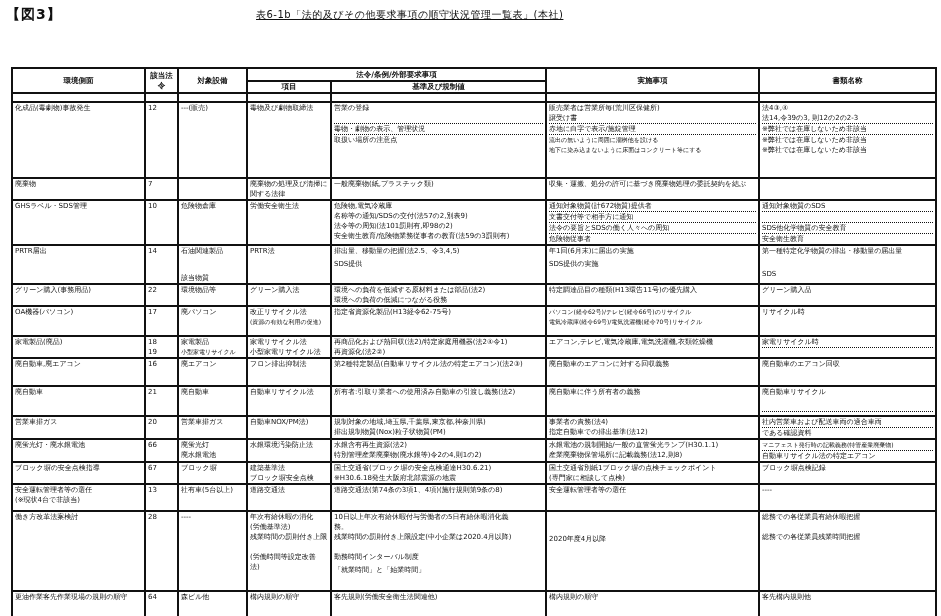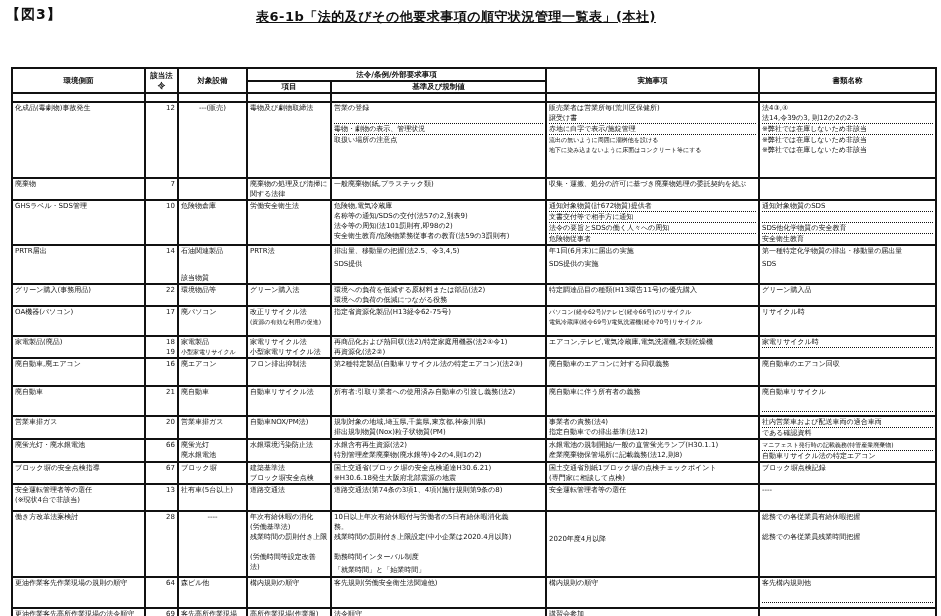--- a/index.html
+++ b/index.html
@@ -1,26 +1,26 @@
 <!DOCTYPE html>
 <html><head>
 <meta charset="utf-8">
 <style>
   html, body { margin:0; padding:0; background:#ffffff; }
   body { width:941px; height:616px; position:relative; overflow:hidden;
          font-family:"DejaVu Sans", "Liberation Sans", sans-serif; color:#111; }
   .fig-label { position:absolute; left:6px; top:6px; font-size:14px; font-weight:bold; letter-spacing:1px; }
-  .doc-title { position:absolute; left:256px; top:8px; font-size:13px; font-weight:bold; text-decoration:underline; letter-spacing:0.5px; }
+  .doc-title { position:absolute; left:256px; top:8px; font-size:10px; font-weight:normal; text-decoration:underline; letter-spacing:0.5px; }
   table.grid { position:absolute; left:11px; top:67px; width:924px; border-collapse:collapse; table-layout:fixed;padding-left:45px; }
   table.grid td, table.grid th { border:2px solid #111; padding:0 2px; vertical-align:top; font-size:7px; line-height:10px; overflow:hidden; }
   table.grid th { font-weight:bold; text-align:center; vertical-align:middle; font-size:7.5px; }
   th.sub { font-weight:normal; border-top:1.5px solid #111; }
   tr.spacer td { height:7px; border-top:1px solid #111; border-bottom:2px solid #111; }
-  .num { text-align:right; padding-right:2px; }
-  .ctr { text-align:center;margin-left:48px; }
+  .num { padding-right:2px; }
+  .ctr { text-align:left;margin-left:48px; }
   .line { display:block; white-space:nowrap; }
   .dot { border-bottom:1.5px dotted #111; }
   .gap { display:block; height:10px; }
   .small { font-size:6px; }
 </style>
 </head>
 <body>
 
 <div class="fig-label">【図3】</div>
 <div class="doc-title">表6-1b「法的及びその他要求事項の順守状況管理一覧表」(本社)</div>
@@ -133,21 +133,21 @@
       <td>
         <span class="line">排出量、移動量の把握(法2.5、令3,4,5)</span>
         <span class="line" style="margin-top:3px">SDS提供</span>
       </td>
       <td>
         <span class="line">年1回(6月末)に届出の実施</span>
         <span class="line" style="margin-top:3px">SDS提供の実施</span>
       </td>
       <td>
         <span class="line">第一種特定化学物質の排出・移動量の届出量</span>
-        <span class="line" style="margin-top:3px">SDS</span>
+        <span class="line" style="margin-top:13px">SDS</span>
       </td>
     </tr>
 
     <tr style="height:22px">
       <td>グリーン購入(事務用品)</td>
       <td class="num">22</td>
       <td>環境物品等</td>
       <td>グリーン購入法</td>
       <td>
         <span class="line">環境への負荷を低減する原材料または部品(法2)</span>
@@ -286,21 +286,21 @@
         <span class="line">(※現状4台で非該当)</span>
       </td>
       <td class="num">13</td>
       <td>社有車(5台以上)</td>
       <td>道路交通法</td>
       <td>道路交通法(第74条の3項1、4項)(施行規則第9条の8)</td>
       <td>安全運転管理者等の選任</td>
       <td>----</td>
     </tr>
 
-    <tr style="height:66px">
+    <tr style="height:80px">
       <td>働き方改革法案検討</td>
       <td class="num">28</td>
       <td class="ctr">----</td>
       <td>
         <span class="line">年次有給休暇の消化</span>
         <span class="line">(労働基準法)</span>
         <span class="line">残業時間の罰則付き上限</span>
         <span class="gap"></span>
         <span class="line">(労働時間等設定改善</span>
         <span class="line">法)</span>

